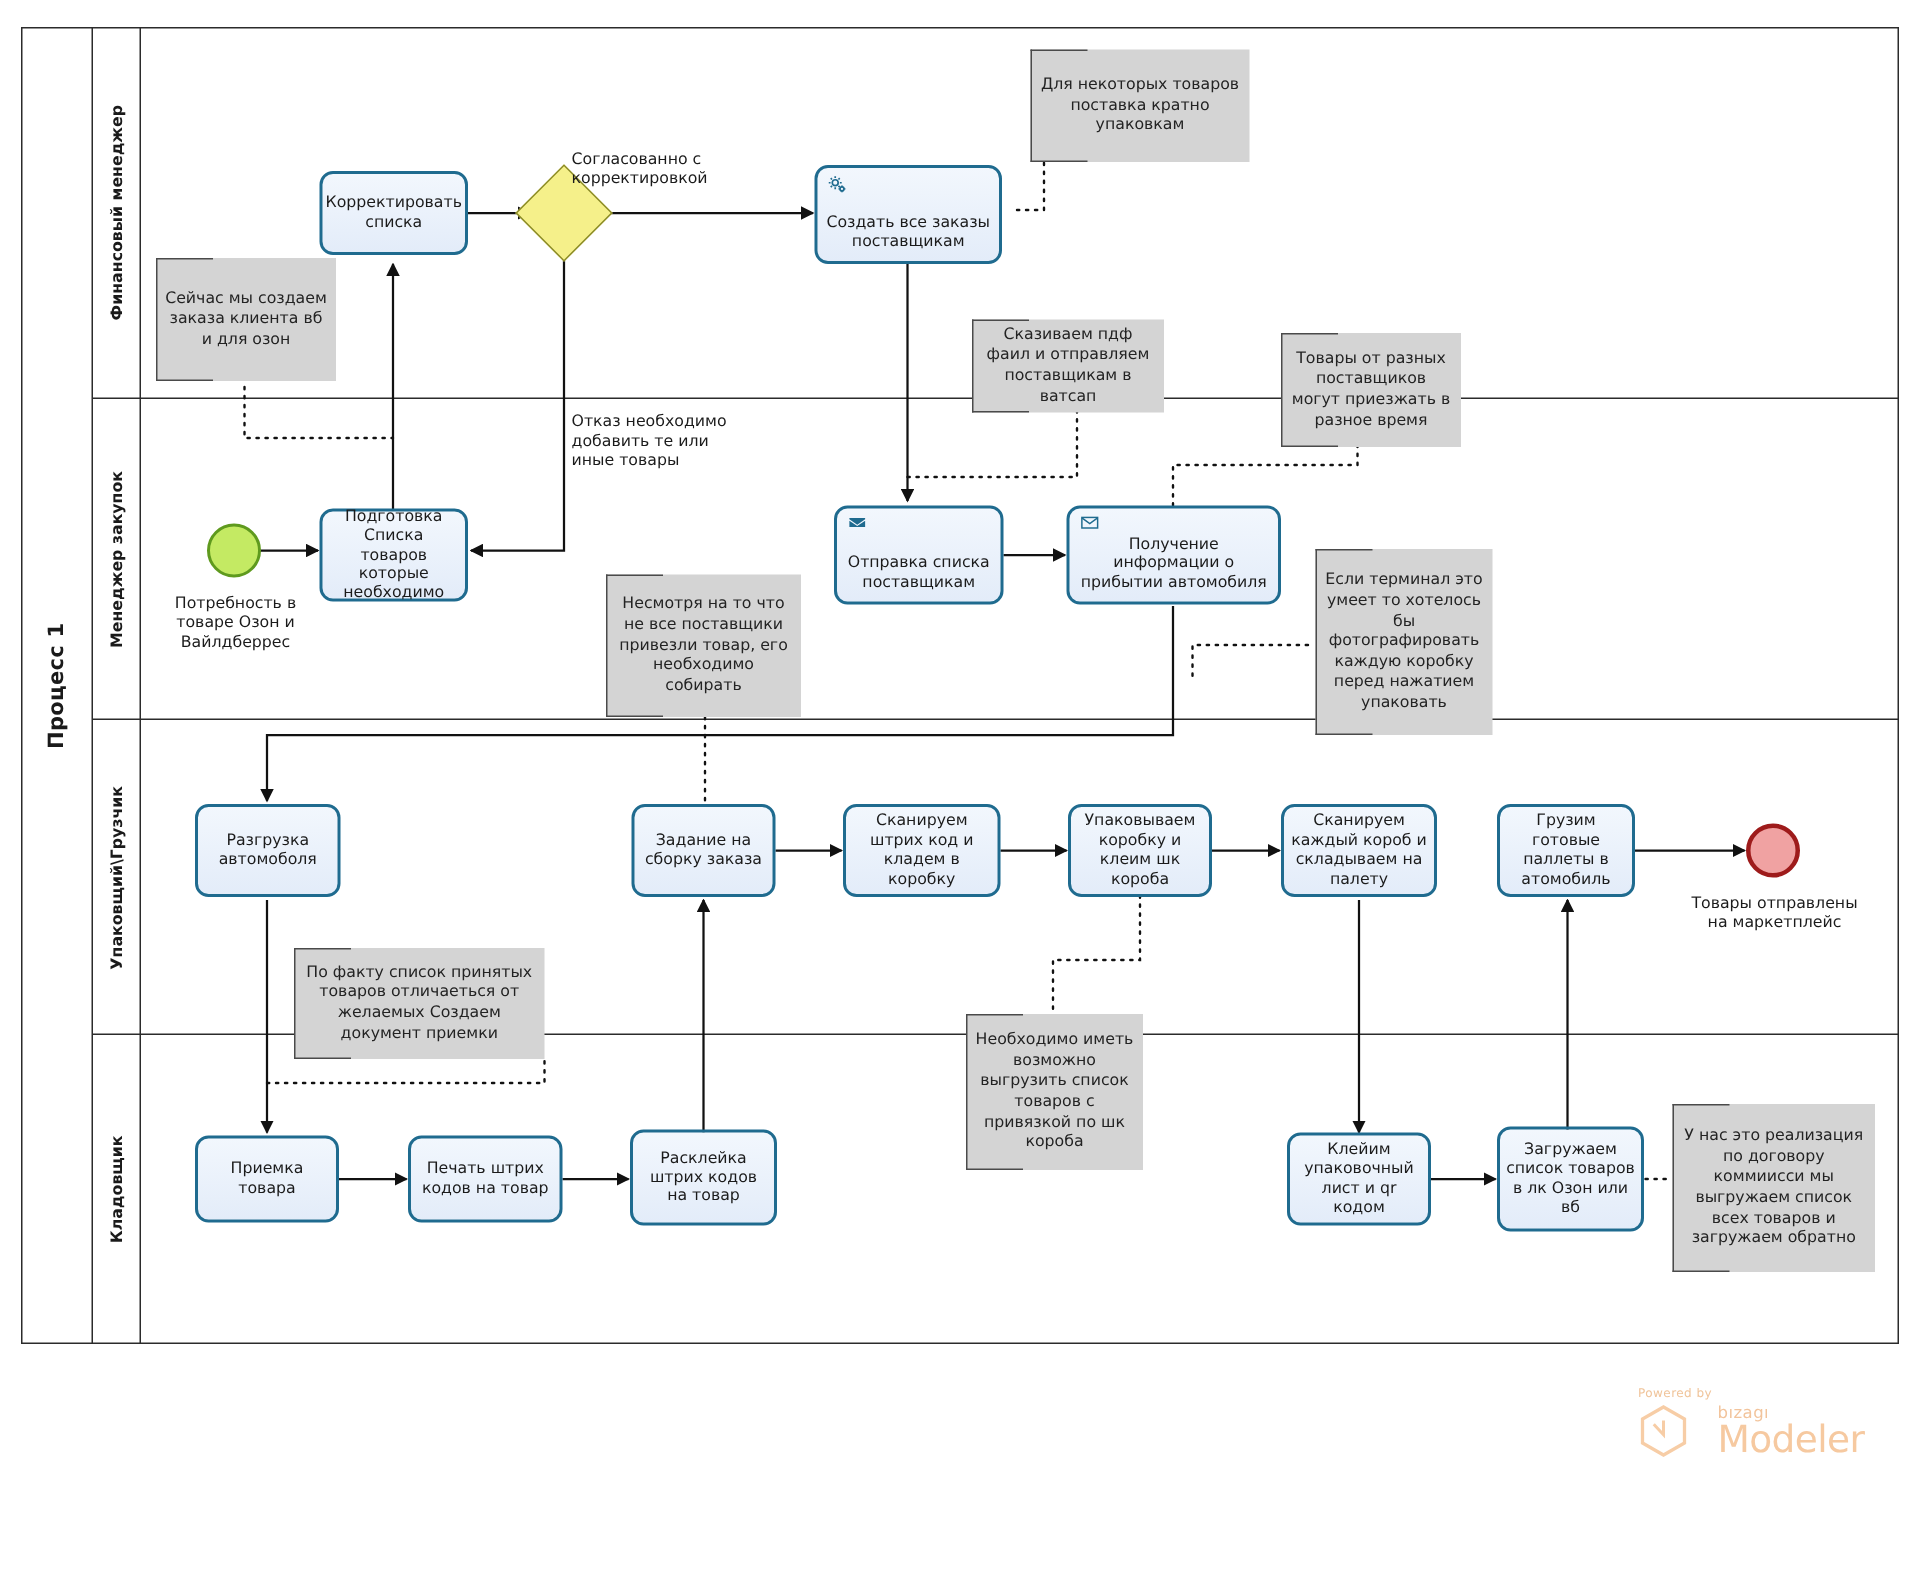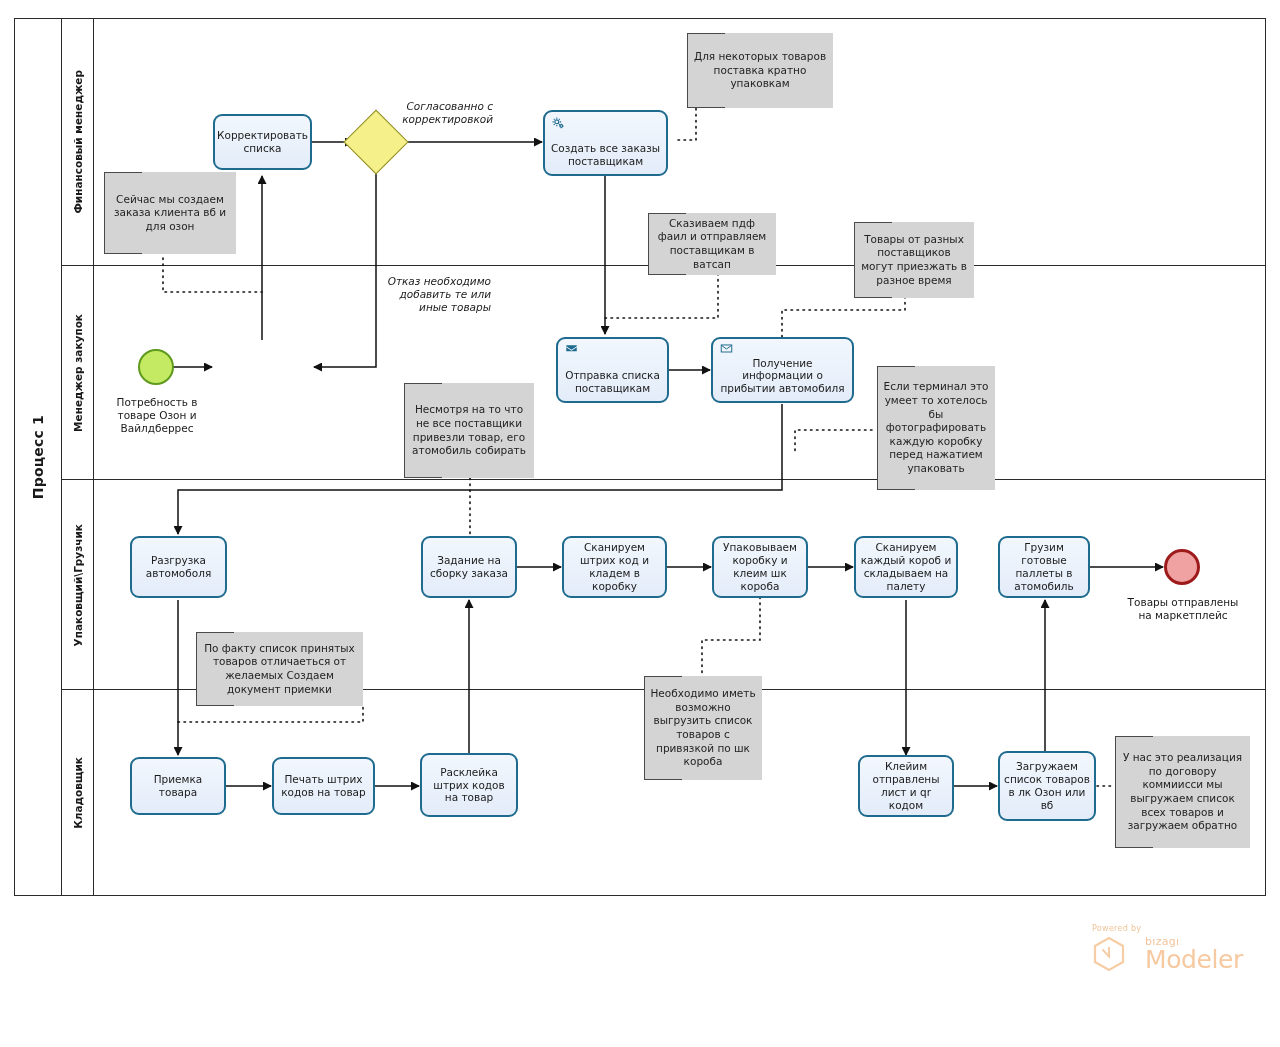--- a/index.html
+++ b/index.html
@@ -39,21 +39,21 @@
 
   
   .note{position:absolute;box-sizing:border-box;background:#d4d4d4;border:none;
         display:flex;align-items:center;justify-content:center;text-align:center;
         font-size:10.5px;line-height:1.3;color:#232323;padding:4px 6px;}
   .note::before{content:"";position:absolute;left:0;top:0;width:38px;height:0;border-top:1.6px solid #4a4a4a;}
   .note::after{content:"";position:absolute;left:0;bottom:0;width:38px;height:0;border-bottom:1.6px solid #4a4a4a;}
   .note .bar{position:absolute;left:0;top:0;bottom:0;width:0;border-left:1.6px solid #4a4a4a;}
 
   
-  .flabel{position:absolute;text-align:right;font-size:10.5px;line-height:1.25;color:#1b1b1b;font-style:italic;}
+  .flabel{position:absolute;text-align:left;font-size:10.5px;line-height:1.25;color:#1b1b1b;}
 
   
   .logo{position:absolute;left:1092px;top:912px;width:150px;height:66px;margin-top:12px;}
   .logo .pw{font-size:8px;color:#f0c49a;letter-spacing:.3px;}
   .logo .row{display:flex;align-items:center;gap:19px;margin-top:3px;}
   .logo .mark{width:34px;height:36px;}
   .logo .wm .bz{font-size:11px;color:#f2c49c;line-height:1;letter-spacing:.3px;}
   .logo .wm .md{font-size:25px;color:#f6c9a0;line-height:1;font-weight:400;letter-spacing:-.4px;}
 </style>
 </head>
@@ -158,35 +158,38 @@
         <path d="M11 8.2v.8M11 12.2v.8M8.6 10.6h.8M12.6 10.6h.8"></path>
       </svg>
     </span>
     <span>Создать все заказы поставщикам</span>
   </div>
 
   <div class="flabel" style="left:381px;top:100px;width:112px;">
     <span>Согласованно с корректировкой</span>
   </div>
 
-  <div class="note" style="left:104px;top:172px;width:132px;height:82px;justify-content:flex-end;">
+  <div class="note" style="left:104px;top:172px;width:120px;height:82px;justify-content:flex-end;">
     <span class="bar"></span>
       <span>Сейчас мы создаем заказа клиента вб и для озон</span>
   </div>
 
   <div class="note" style="left:687px;top:33px;width:146px;height:75px;">
     <span class="bar"></span>
       <span>Для некоторых товаров поставка кратно упаковкам</span>
   </div>
 
   <div class="ev ev-start" style="left:138px;top:349px;"></div>
   <div class="ev-label" style="left:96px;top:396px;width:122px;">
     <span>Потребность в товаре Озон и Вайлдберрес</span>
   </div>
 
+  <div class="task" style="left:213px;top:339px;width:99px;height:62px;">
+    <span>Подготовка Списка товаров которые необходимо</span>
+  </div>
 
   <div class="flabel" style="left:381px;top:275px;width:110px;">
     <span>Отказ необходимо добавить те или иные товары</span>
   </div>
 
   <div class="task with-icon" style="left:556px;top:337px;width:113px;height:66px;">
     <span class="ico">
       <svg viewBox="0 0 16 16" width="15" height="12">
         <path d="M1 3h14v1.2L8 9 1 4.2z" fill="#1f6b8f"></path>
         <path d="M1 5.6l7 4.6 7-4.6V11H1z" fill="#1f6b8f"></path>
@@ -210,21 +213,21 @@
       <span>Сказиваем пдф фаил и отправляем поставщикам в ватсап</span>
   </div>
 
   <div class="note" style="left:854px;top:222px;width:120px;height:76px;">
     <span class="bar"></span>
       <span>Товары от разных поставщиков могут приезжать в разное время</span>
   </div>
 
   <div class="note" style="left:404px;top:383px;width:130px;height:95px;">
     <span class="bar"></span>
-      <span>Несмотря на то что не все поставщики привезли товар, его атомобиль собирать</span>
+      <span>Несмотря на то что не все поставщики привезли товар, его необходимо собирать</span>
   </div>
 
   <div class="note" style="left:877px;top:366px;width:118px;height:124px;">
     <span class="bar"></span>
       <span>Если терминал это умеет то хотелось бы фотографировать каждую коробку перед нажатием упаковать</span>
   </div>
 
   <div class="task" style="left:130px;top:536px;width:97px;height:62px;">
     <span>Разгрузка автомоболя</span>
   </div>
@@ -270,21 +273,21 @@
 
   <div class="task" style="left:272px;top:757px;width:103px;height:58px;">
     <span>Печать штрих кодов на товар</span>
   </div>
 
   <div class="task" style="left:420px;top:753px;width:98px;height:64px;">
     <span>Расклейка штрих кодов на товар</span>
   </div>
 
   <div class="task" style="left:858px;top:755px;width:96px;height:62px;">
-    <span>Клейим отправлены лист и qr кодом</span>
+    <span>Клейим упаковочный лист и qr кодом</span>
   </div>
 
   <div class="task" style="left:998px;top:751px;width:98px;height:70px;">
     <span>Загружаем список товаров в лк Озон или вб</span>
   </div>
 
   <div class="note" style="left:1115px;top:736px;width:135px;height:112px;">
     <span class="bar"></span>
       <span>У нас это реализация по договору коммиисси мы выгружаем список всех товаров и загружаем обратно</span>
   </div>

